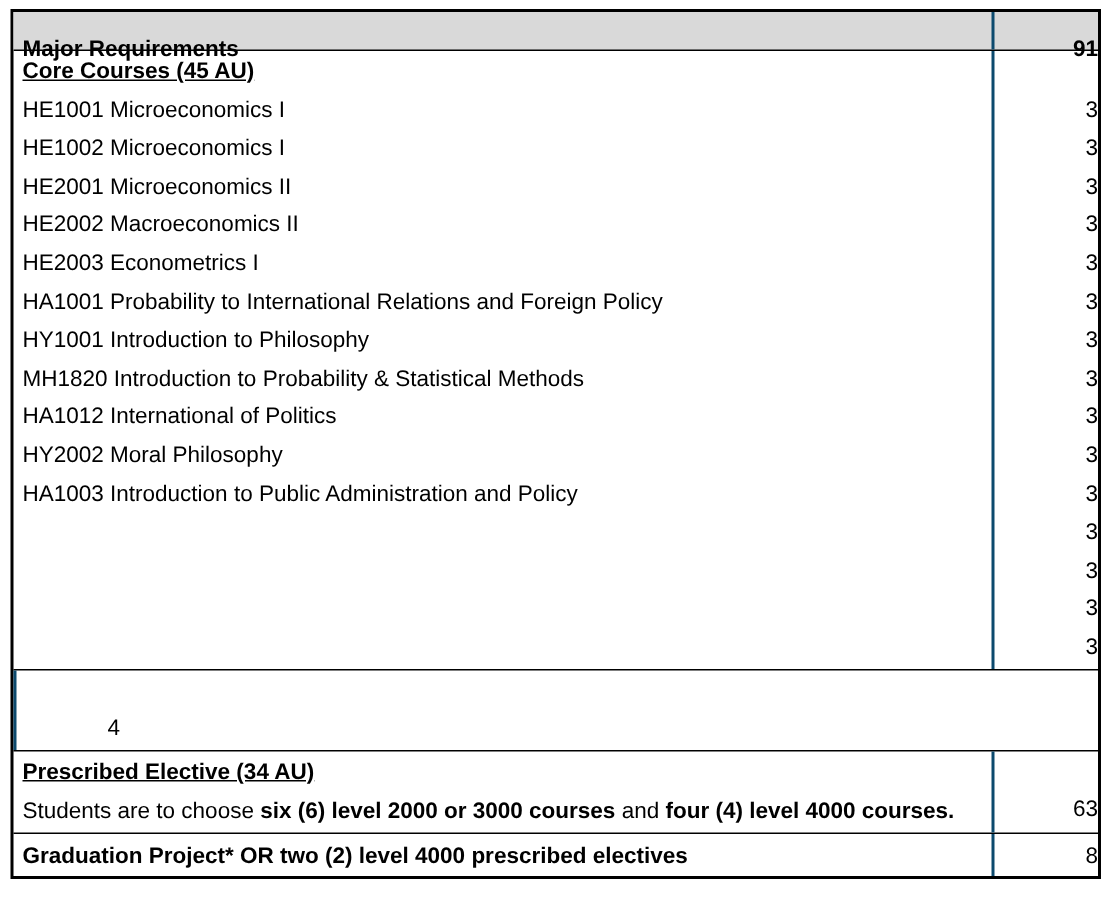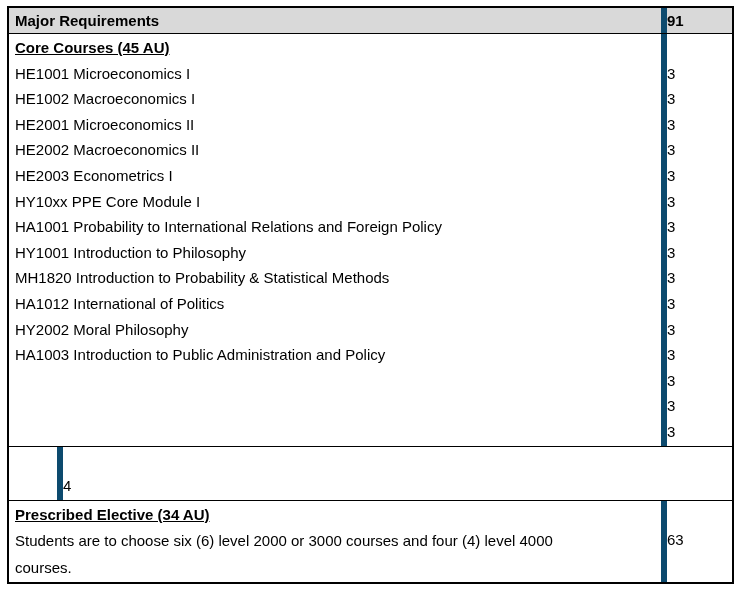--- a/index.html
+++ b/index.html
@@ -30,38 +30,37 @@
   .row:last-child { border-bottom: none; }
   .cell-l {
     flex: 1 1 auto;
     padding: 1px 10px 1px 6px;
     box-sizing: border-box;
     min-width: 0;
   }
   .cell-r {
     flex: 0 0 71px;
     width: 71px;
-    border-left: 6px solid #0c4a6e;
+    border-left: 2px solid #0c4a6e;
     box-sizing: border-box;
-    text-align: left;
+    text-align: right;
     padding: 1px 0;
-    margin-left: 48px;
   }
   .line {
     height: 25.6px;
     line-height: 25.6px;
     white-space: nowrap;
     overflow: visible;
   }
   .header-row {
     background: #d9d9d9;
     font-weight: 700;
   }
   .header-row .cell-l, .header-row .cell-r {
-    padding-top: 0;
+    padding-top: 12px;
     padding-bottom: 0;
     height: 25px;
     line-height: 25px;
   }
   .heading {
     font-weight: 700;
     text-decoration: underline;
   }
   .desc {
     line-height: 27px;
@@ -86,25 +85,24 @@
   <div class="row header-row">
     <div class="cell-l">Major Requirements</div>
     <div class="cell-r">91</div>
   </div>
 
   <div class="row">
     <div class="cell-l">
       <div class="line heading">Core Courses (45 AU)</div>
       <div id="core-texts">
           <div class="line">HE1001 Microeconomics I</div>
-          <div class="line">HE1002 Macroeconomics I</div>
+          <div class="line">HE1002 Microeconomics I</div>
           <div class="line">HE2001 Microeconomics II</div>
           <div class="line">HE2002 Macroeconomics II</div>
           <div class="line">HE2003 Econometrics I</div>
-          <div class="line">HY10xx PPE Core Module I</div>
           <div class="line">HA1001 Probability to International Relations and Foreign Policy</div>
           <div class="line">HY1001 Introduction to Philosophy</div>
           <div class="line">MH1820 Introduction to Probability &amp; Statistical Methods</div>
           <div class="line">HA1012 International of Politics</div>
           <div class="line">HY2002 Moral Philosophy</div>
           <div class="line">HA1003 Introduction to Public Administration and Policy</div>
         </div>
     </div>
     <div class="cell-r">
       <div class="line"></div>
@@ -131,22 +129,26 @@
   <div class="row">
     <div class="cell-r">
       <div class="line"></div>
       <div class="line">4</div>
     </div>
   </div>
 
   <div class="row">
     <div class="cell-l">
       <div class="line heading">Prescribed Elective (34 AU)</div>
-      <div class="desc" id="elective-desc"><span>Students are to choose </span><span style="font-weight: 400;">six (6) level 2000 or 3000 courses</span><span> and </span><span style="font-weight: 400;">four (4) level 4000 courses.</span></div>
+      <div class="desc" id="elective-desc"><span>Students are to choose </span><span style="font-weight: 700;">six (6) level 2000 or 3000 courses</span><span> and </span><span style="font-weight: 700;">four (4) level 4000 courses.</span></div>
     </div>
     <div class="cell-r">
       <div class="line"></div>
       <div class="line">63</div>
     </div>
   </div>
 
+  <div class="row grad-row">
+    <div class="cell-l">Graduation Project* OR two (2) level 4000 prescribed electives</div>
+    <div class="cell-r">8</div>
+  </div>
 
 </div>
 
 </body></html>

